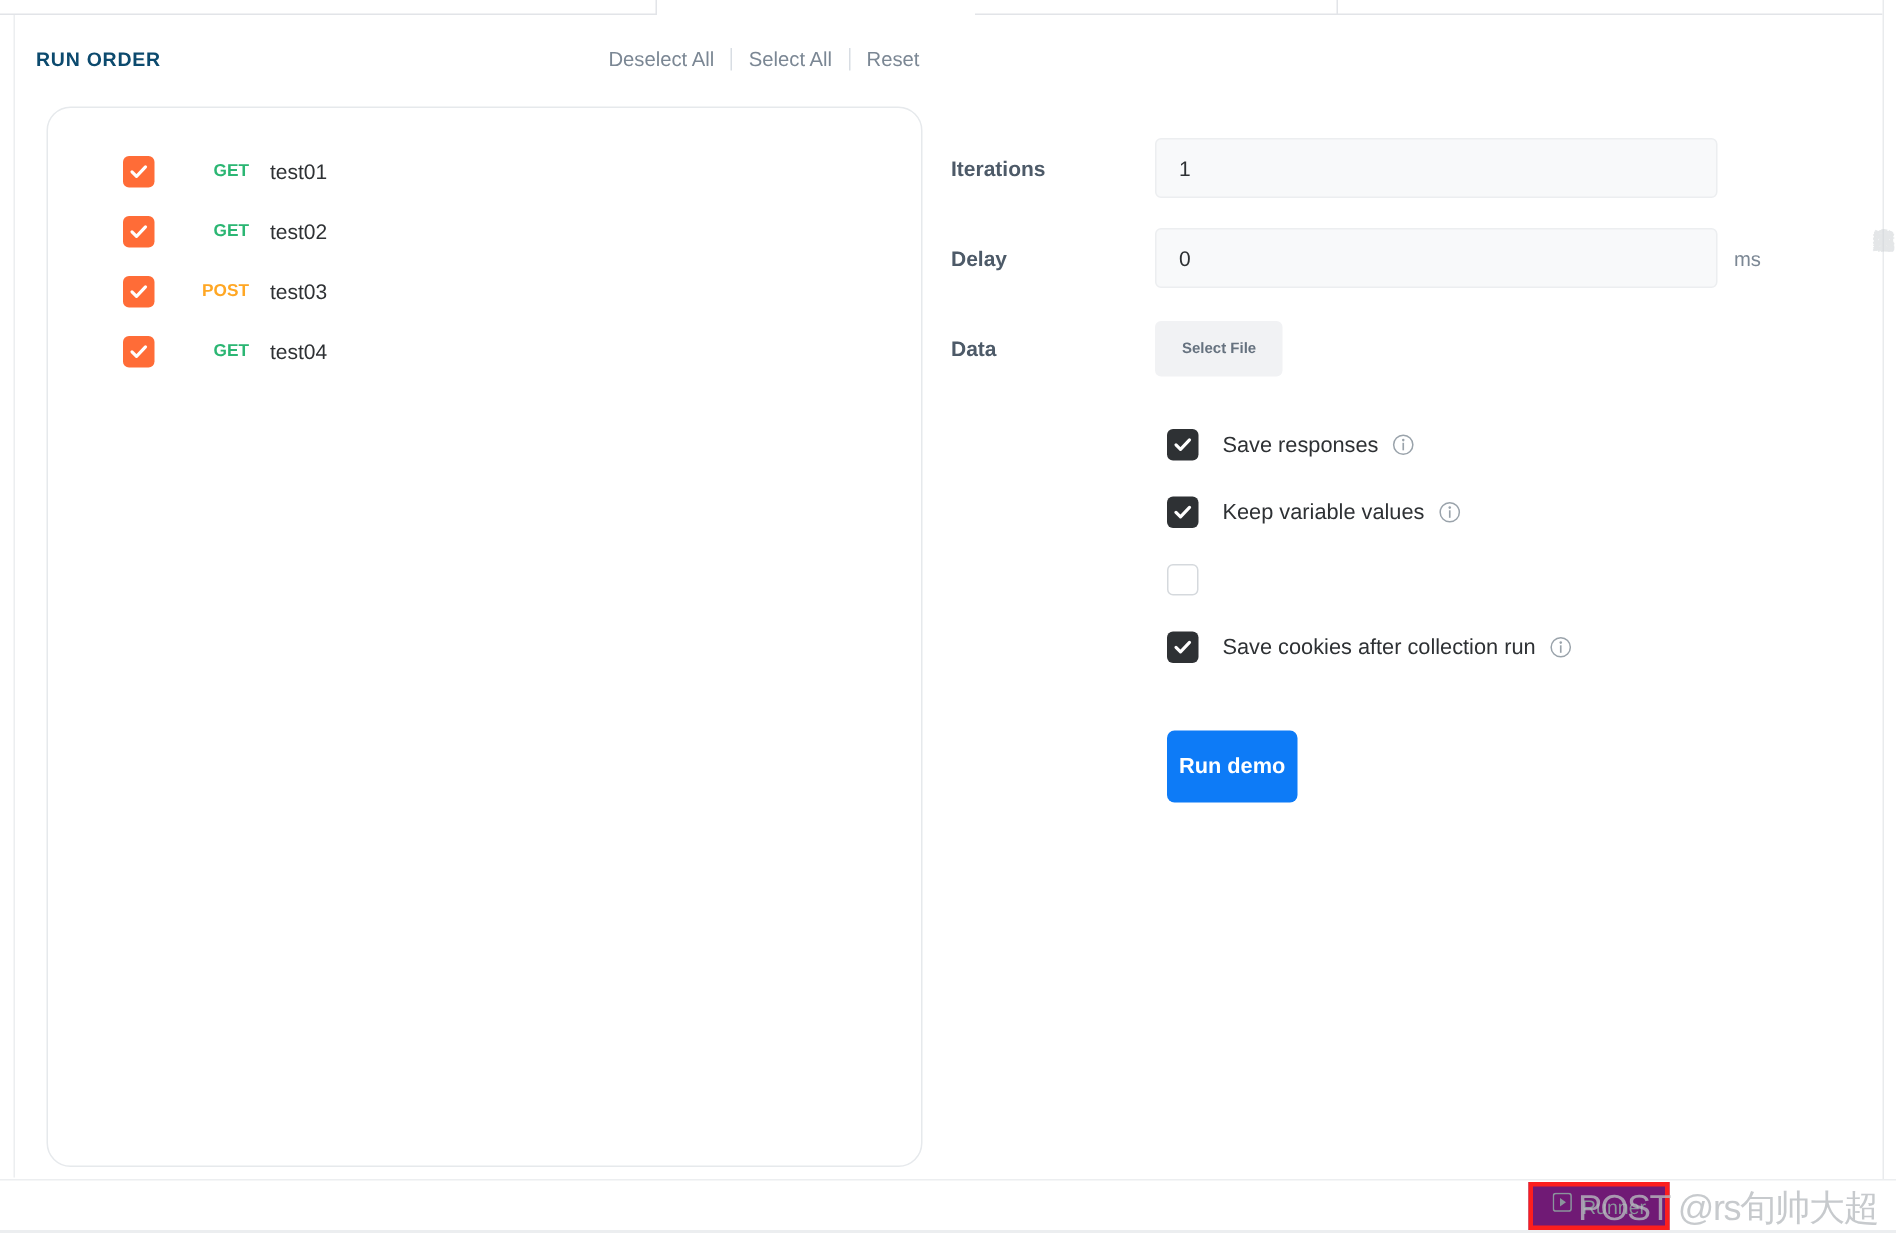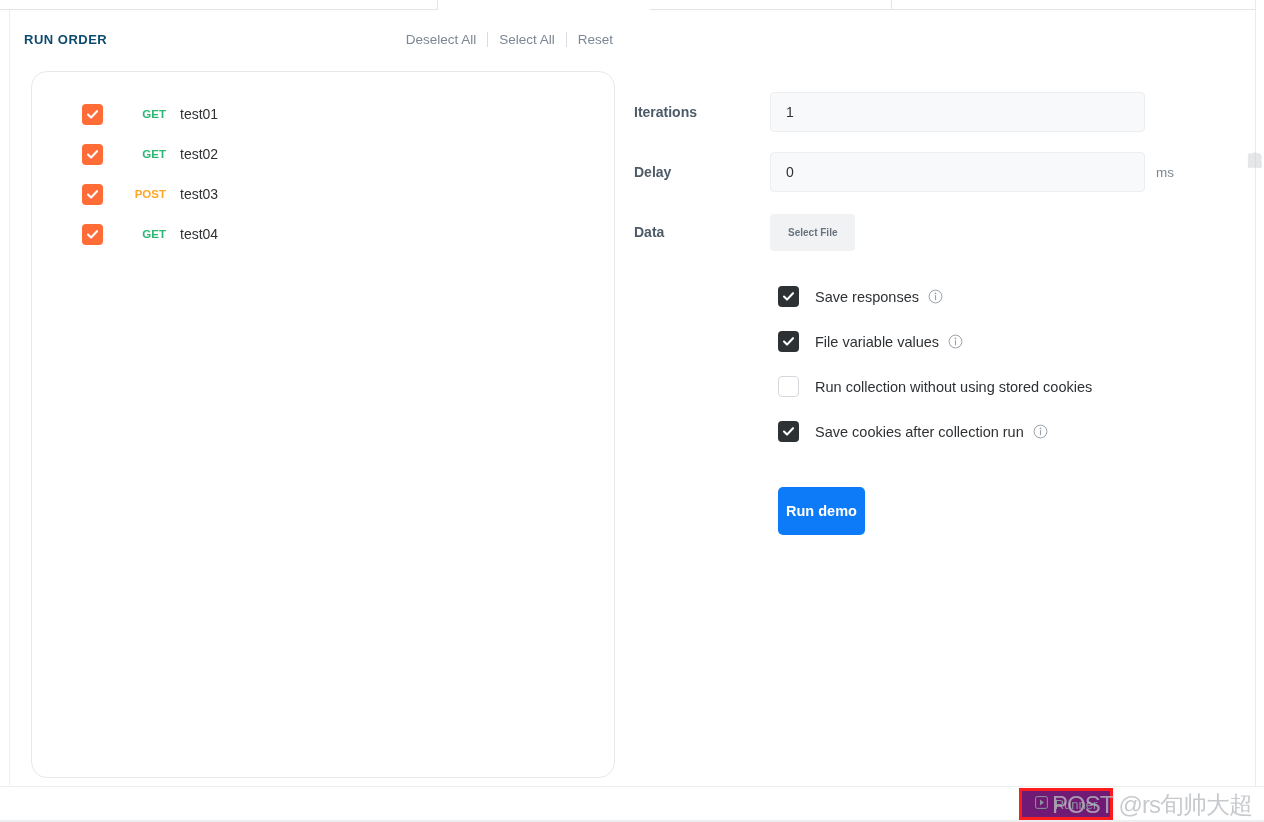--- a/index.html
+++ b/index.html
@@ -419,33 +419,32 @@
             </svg>
         </span>
       </div>
 
       <div class="opt-row">
         <span class="cb-dark">
           <svg width="13" height="13" viewBox="0 0 13 13">
               <path d="M2 6.6 L5 9.6 L11 3.2" stroke="#ffffff" stroke-width="2.1" fill="none" stroke-linecap="round" stroke-linejoin="round"></path>
             </svg>
         </span>
-        <span class="opt-label">File variable values</span>
+        <span class="opt-label">Keep variable values</span>
         <span class="info-icon">
           <svg width="15" height="15" viewBox="0 0 15 15">
               <circle cx="7.5" cy="7.5" r="6.4" fill="none" stroke="#9aa3ab" stroke-width="1"></circle>
               <circle cx="7.5" cy="4.4" r="0.85" fill="#9aa3ab"></circle>
               <rect x="6.95" y="6.2" width="1.1" height="5" fill="#9aa3ab"></rect>
             </svg>
         </span>
       </div>
 
       <div class="opt-row">
         <span class="cb-empty"></span>
-        <span class="opt-label">Run collection without using stored cookies</span>
       </div>
 
       <div class="opt-row">
         <span class="cb-dark">
           <svg width="13" height="13" viewBox="0 0 13 13">
               <path d="M2 6.6 L5 9.6 L11 3.2" stroke="#ffffff" stroke-width="2.1" fill="none" stroke-linecap="round" stroke-linejoin="round"></path>
             </svg>
         </span>
         <span class="opt-label">Save cookies after collection run</span>
         <span class="info-icon">

